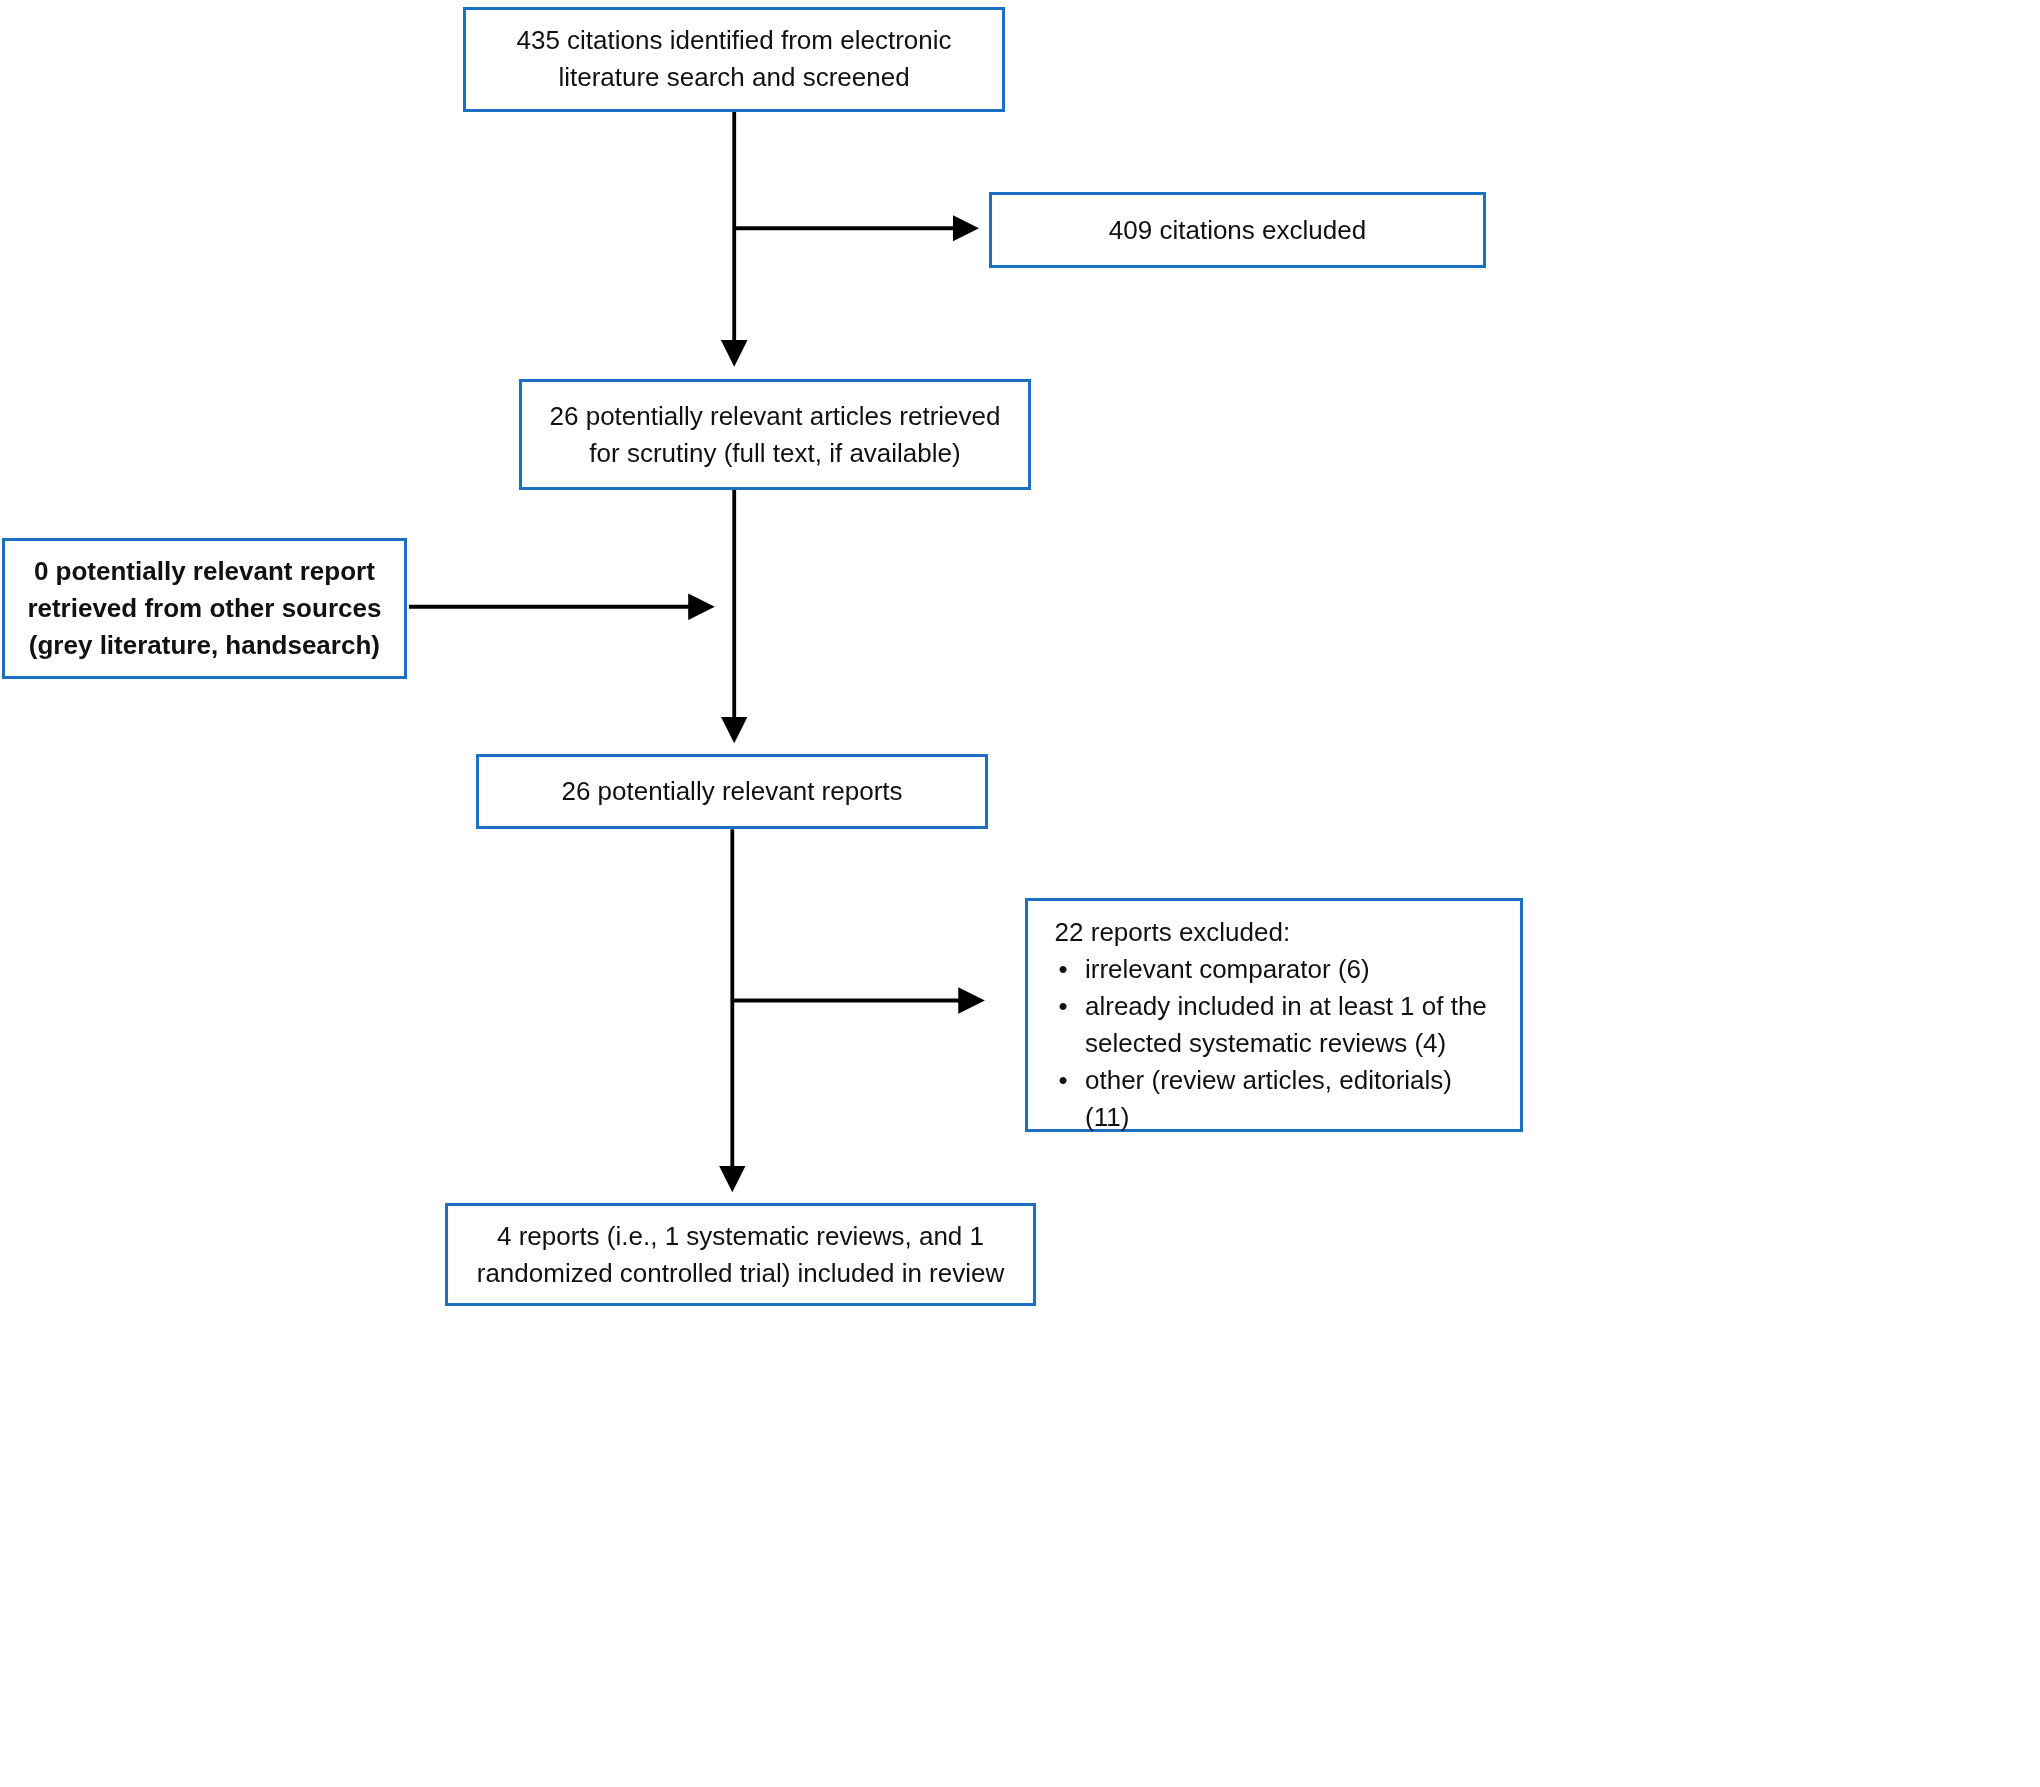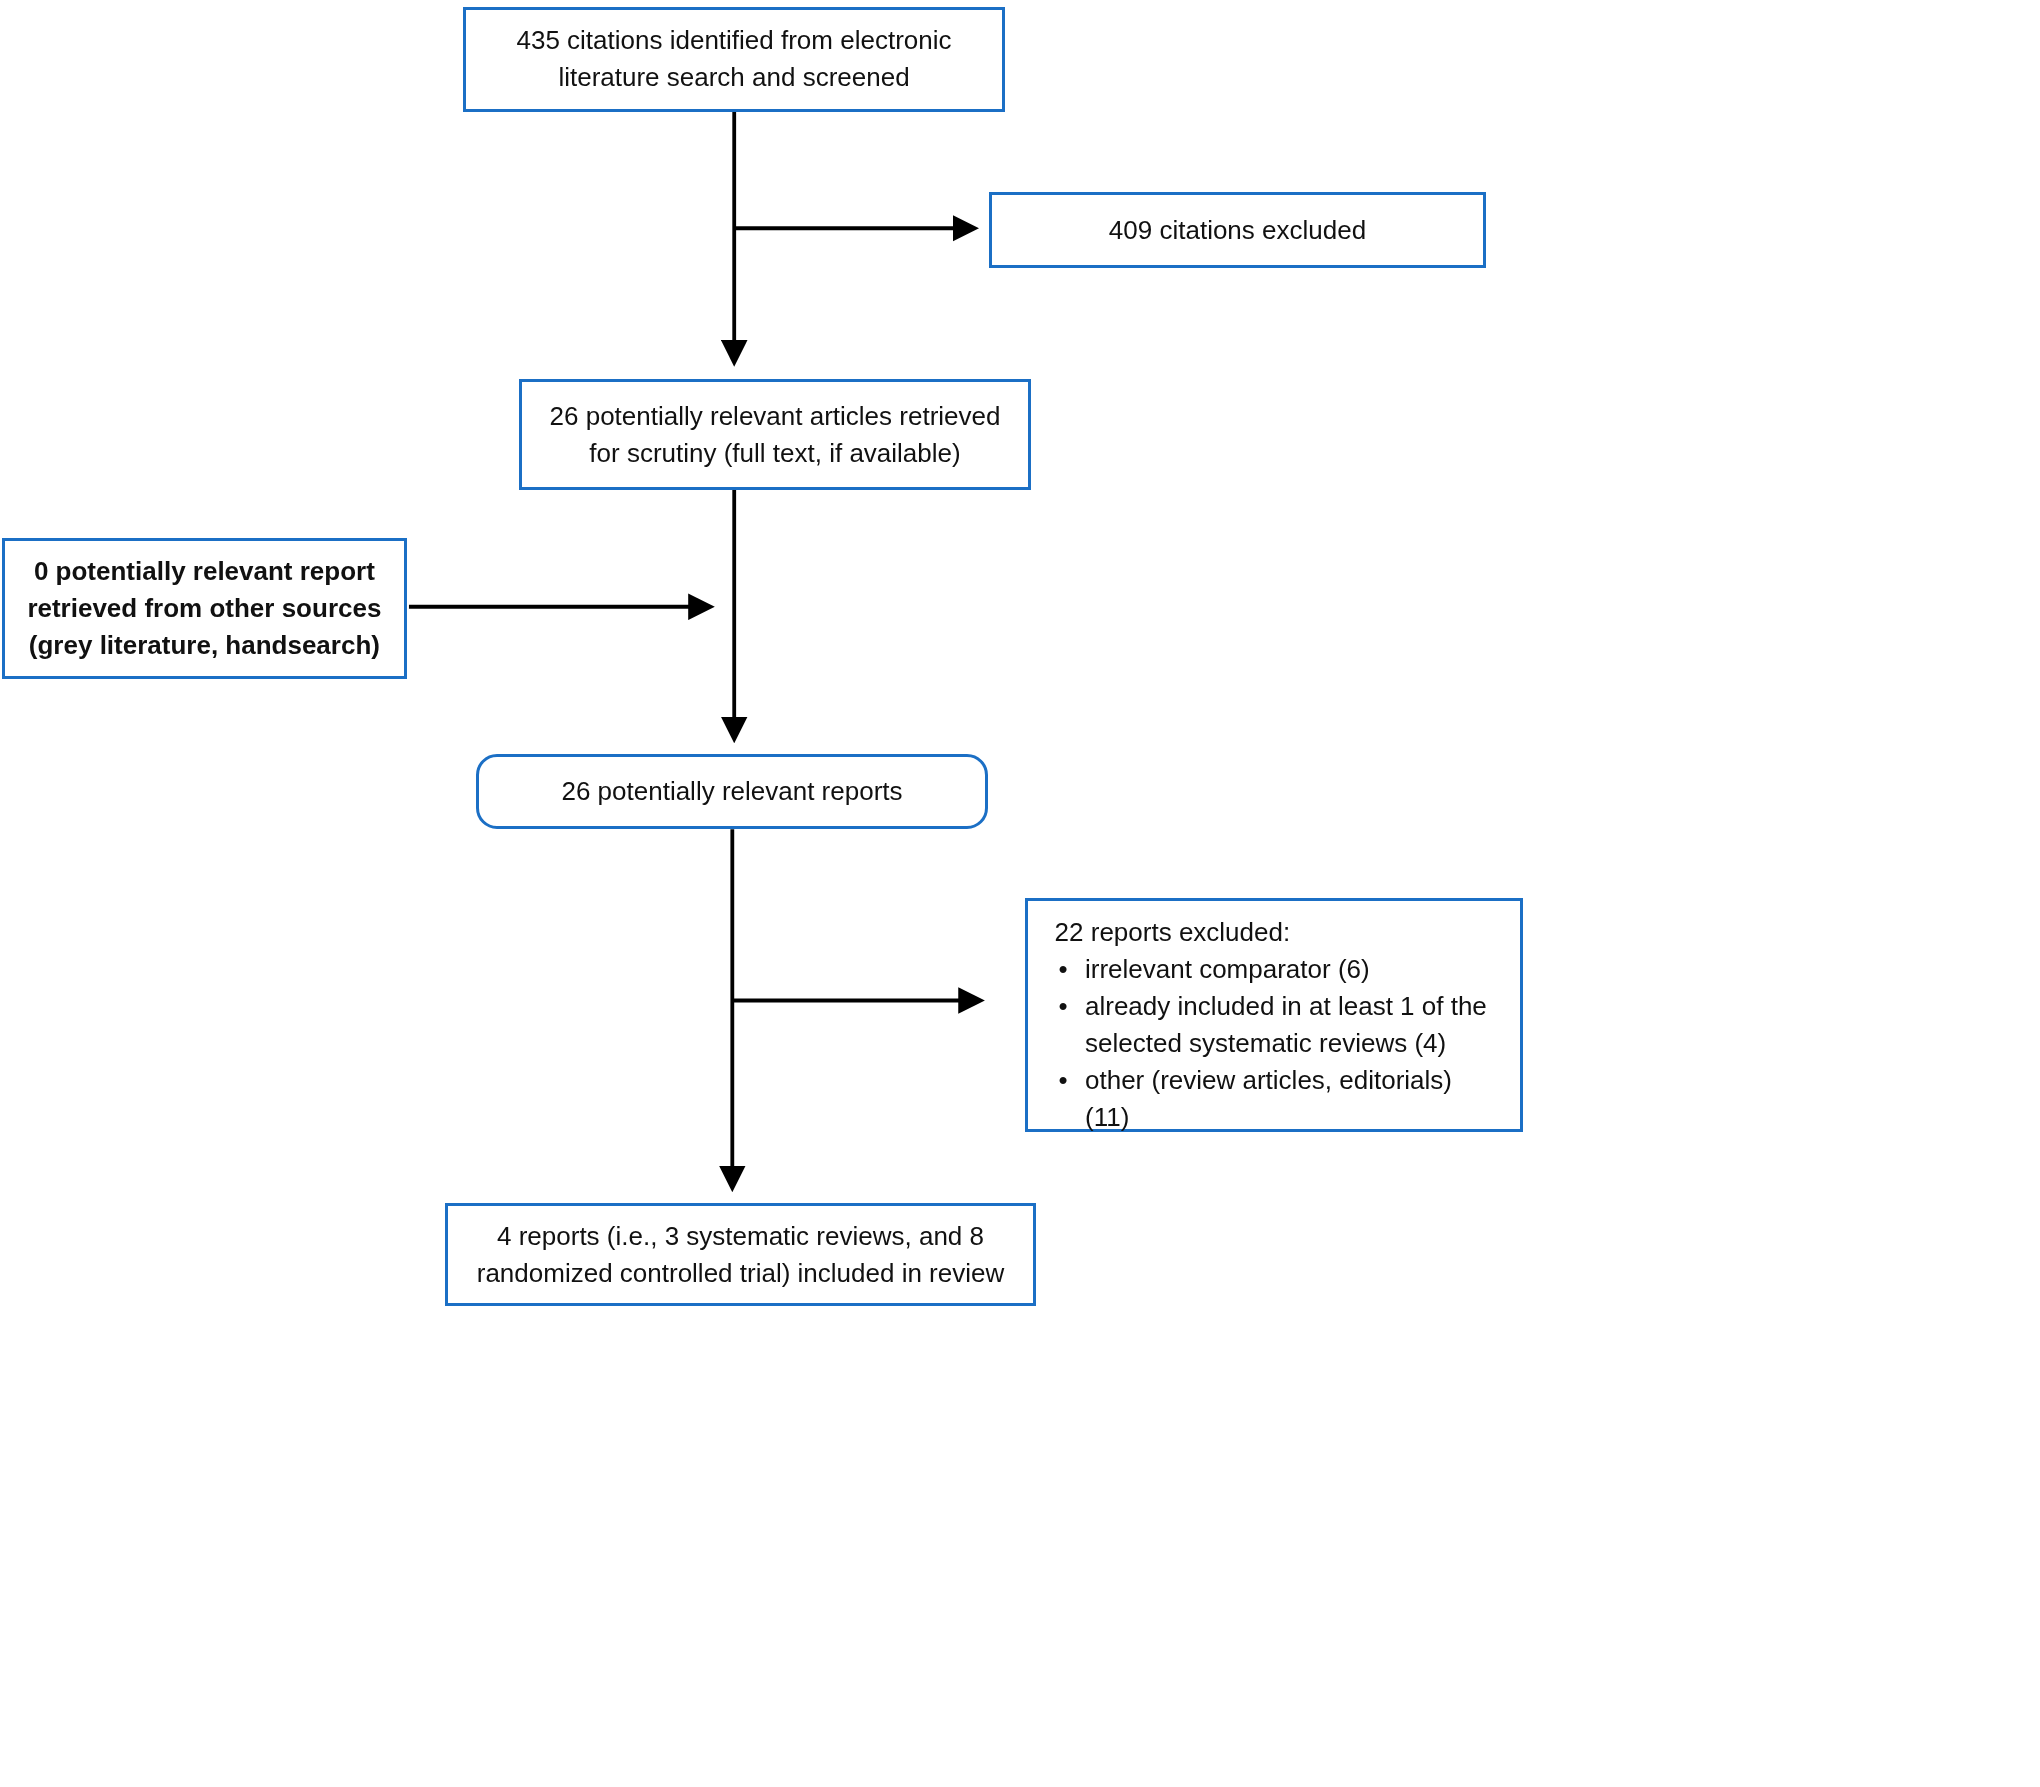--- a/index.html
+++ b/index.html
@@ -62,21 +62,21 @@
     top: 0;
     width: 2040px;
     height: 1787px;
     pointer-events: none;
   }
   
   #box-identified      { left: 463px;  top: 6.7px;    width: 542px; height: 105px; }
   #box-citations-excl  { left: 989px; top: 192px;  width: 497px; height: 76px;  }
   #box-retrieved       { left: 477px;  top: 379px;  width: 512px; height: 111px; margin-left: 42px; }
   #box-other-sources   { left: 1.9px;    top: 538px;  width: 405px; height: 141px; font-weight: bold; }
-  #box-relevant        { left: 476px;  top: 754px;  width: 512px; height: 75px; border-radius: 21px;  }
+  #box-relevant        { left: 476px;  top: 754px;  width: 512px; height: 75px;  }
   #box-reports-excl    { left: 995px; top: 898px;  width: 498px; height: 234px; margin-left: 30px; }
   #box-included        { left: 445px;  top: 1203px; width: 591px; height: 103px; }
 </style>
 </head>
 <body>
 
 <div class="canvas">
 
   <svg class="arrows" viewBox="0 0 2145 1879" xmlns="http://www.w3.org/2000/svg">
     <defs>
@@ -115,17 +115,17 @@
   <div id="box-reports-excl" class="box block">
     <div class="excl-title">22 reports excluded:</div>
     <ul class="excl-list">
       <li>irrelevant comparator (6)</li>
       <li>already included in at least 1 of the selected systematic reviews (4)</li>
       <li>other (review articles, editorials) (11)</li>
     </ul>
   </div>
 
   <div id="box-included" class="box">
-    <span>4 reports (i.e., 3 systematic reviews, and 8 randomized controlled trial) included in review</span>
+    <span>4 reports (i.e., 1 systematic reviews, and 1 randomized controlled trial) included in review</span>
   </div>
 
 </div>
 
 
 </body></html>

